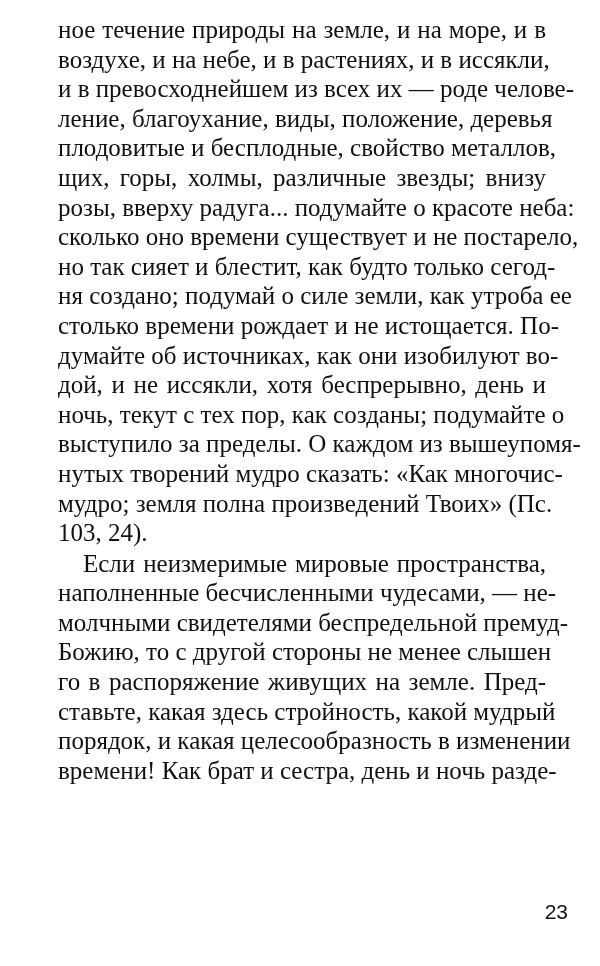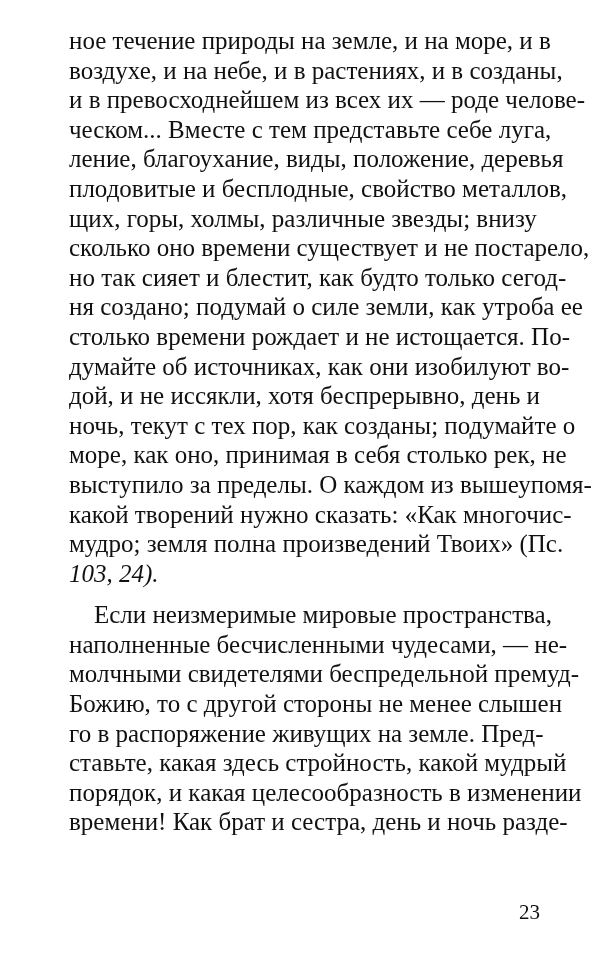--- a/index.html
+++ b/index.html
@@ -17,72 +17,70 @@
       position: absolute;
       left: 57px;
       top: 14px;
       width: 490px;
       font-family: "Liberation Serif", "DejaVu Serif", serif;
       font-size: 25px;
       line-height: 29.6px;
       color: #111111;
     }
     .page p {
-      margin: 12px;
+      margin: 1px;
       text-align: justify;
       text-align-last: justify;
       hyphens: manual;
     }
     .line {
       display: block;
       height: 29.6px;
       white-space: nowrap;
       text-align: justify;
       text-align-last: justify;
     }
     .line.last {
       text-align-last: left;
-      font-style: italic;
     }
     .line.indent {
       padding-left: 25px;
     }
     .page-number {
       position: absolute;
-      left: 516px;
+      left: 544px;
       top: 900px;
       width: 24px;
       text-align: right;
-      font-family: Liberation Serif, serif;
+      font-family: Liberation Sans, sans-serif;
       font-size: 21px;
       color: #111111;
     }
   </style>
 </head>
 <body>
 
 <div class="page">
   <p>
     <span class="line">ное течение природы на земле, и на море, и в</span>
-    <span class="line">воздухе, и на небе, и в растениях, и в созданы,</span>
+    <span class="line">воздухе, и на небе, и в растениях, и в иссякли,</span>
     <span class="line">и в превосходнейшем из всех их — роде челове-</span>
-    <span class="line">ческом... Вместе с тем представьте себе луга,</span>
     <span class="line">ление, благоухание, виды, положение, деревья</span>
     <span class="line">плодовитые и бесплодные, свойство металлов,</span>
     <span class="line">щих, горы, холмы, различные звезды; внизу</span>
+    <span class="line">розы, вверху радуга... подумайте о красоте неба:</span>
     <span class="line">сколько оно времени существует и не постарело,</span>
     <span class="line">но так сияет и блестит, как будто только сегод-</span>
     <span class="line">ня создано; подумай о силе земли, как утроба ее</span>
     <span class="line">столько времени рождает и не истощается. По-</span>
     <span class="line">думайте об источниках, как они изобилуют во-</span>
     <span class="line">дой, и не иссякли, хотя беспрерывно, день и</span>
     <span class="line">ночь, текут с тех пор, как созданы; подумайте о</span>
-    <span class="line">море, как оно, принимая в себя столько рек, не</span>
     <span class="line">выступило за пределы. О каждом из вышеупомя-</span>
-    <span class="line">какой творений нужно сказать: «Как многочис-</span>
+    <span class="line">нутых творений мудро сказать: «Как многочис-</span>
     <span class="line">мудро; земля полна произведений Твоих» (Пс.</span>
     <span class="line last">103, 24).</span>
   </p>
   <p>
     <span class="line indent">Если неизмеримые мировые пространства,</span>
     <span class="line">наполненные бесчисленными чудесами, — не-</span>
     <span class="line">молчными свидетелями беспредельной премуд-</span>
     <span class="line">Божию, то с другой стороны не менее слышен</span>
     <span class="line">го в распоряжение живущих на земле. Пред-</span>
     <span class="line">ставьте, какая здесь стройность, какой мудрый</span>

